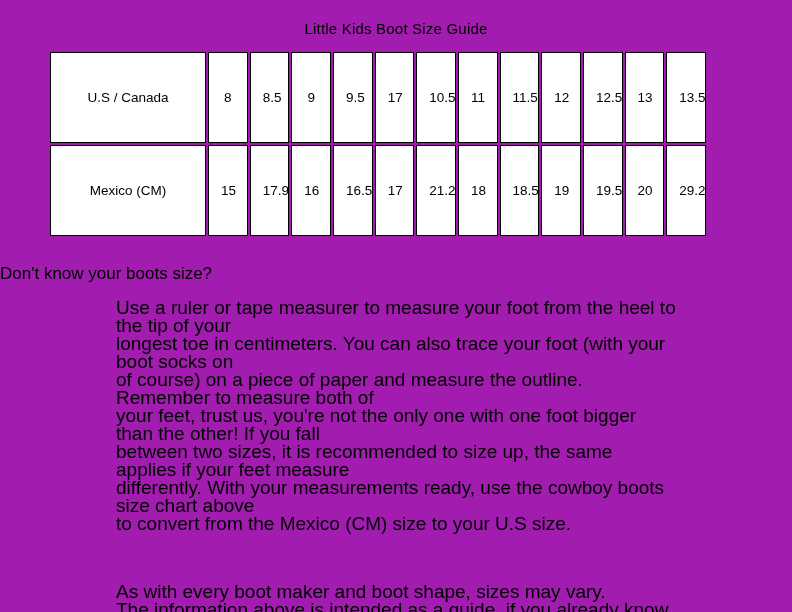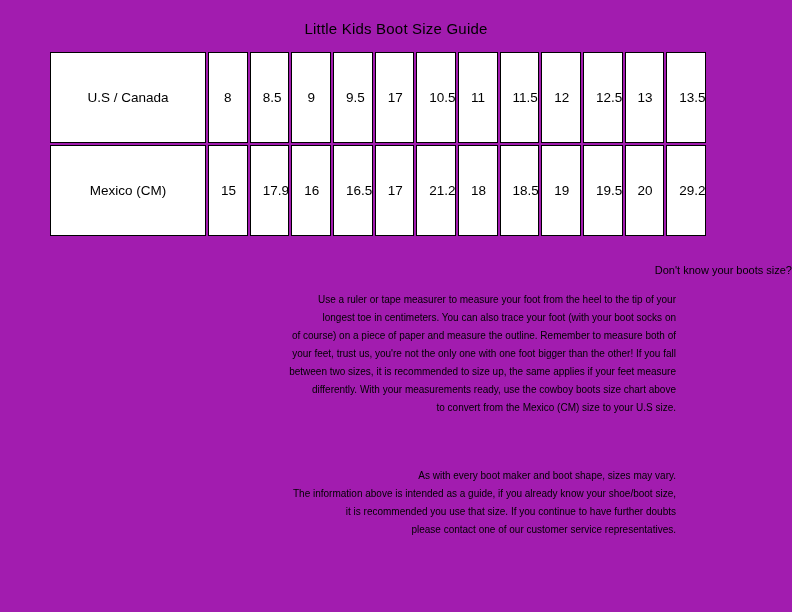--- a/index.html
+++ b/index.html
@@ -36,28 +36,28 @@
     text-align: center;
     vertical-align: middle;
     font-size: 13.5px;
     padding: 12px;
   }
   .size-table td.label-cell {
     width: 130px;
   }
   .question {
     margin-top: 26px;
-    text-align: right;
-    font-size: 11px;
+    text-align: left;
+    font-size: 17px;
   }
   .para {
     margin: 15px auto 0 auto;
     width: 560px;
-    text-align: right;
-    font-size: 10px;
+    text-align: left;
+    font-size: 19px;
     line-height: 18px;
     white-space: pre-line;
   }
   .para.disclaimer {
     margin-top: 50px;
   }
 </style>
 </head>
 <body>
 

